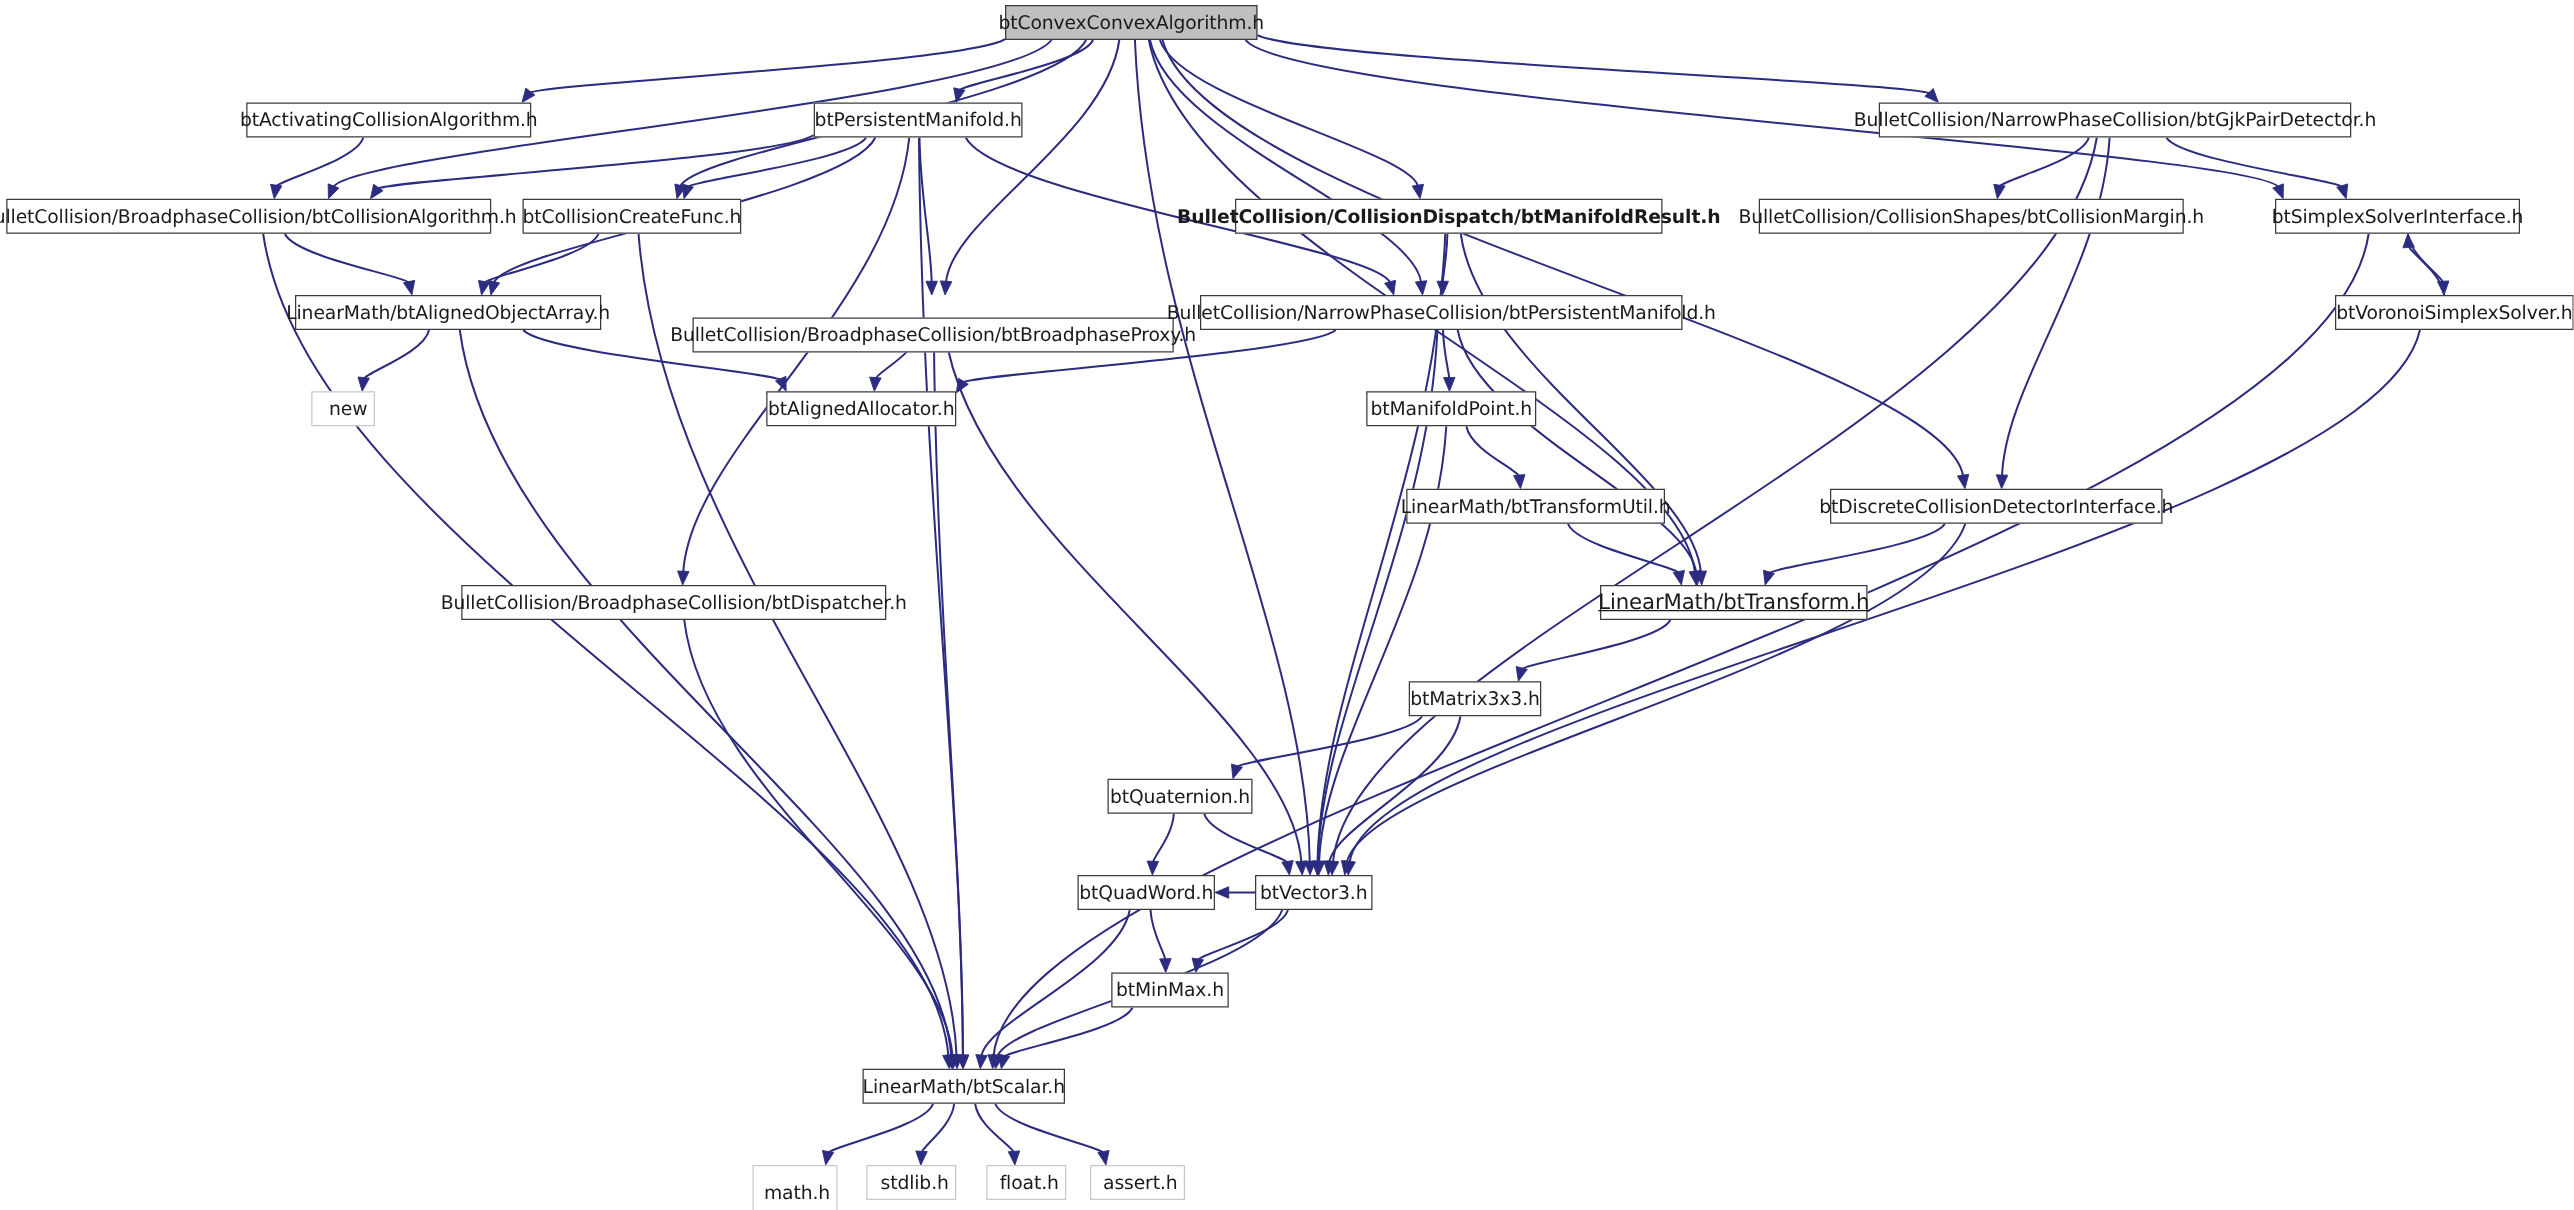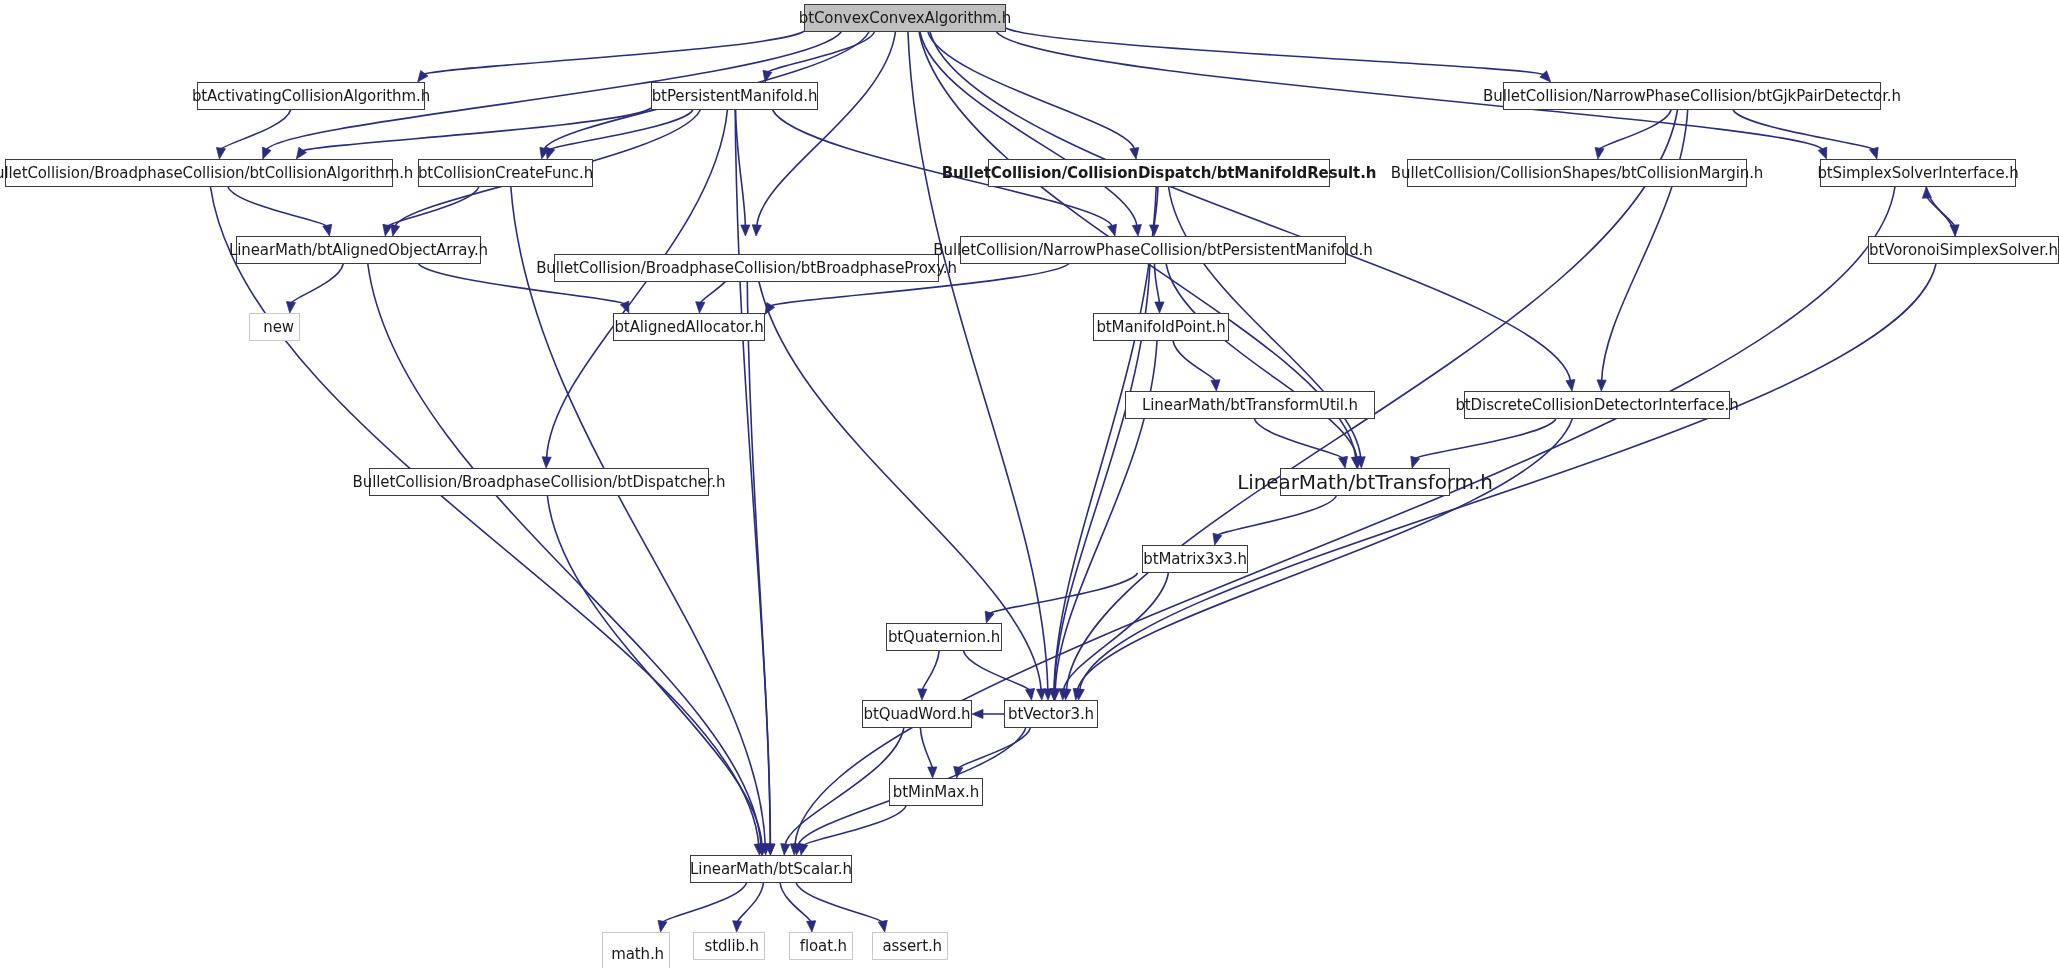--- a/index.html
+++ b/index.html
@@ -239,33 +239,33 @@
       </div>
       <div class="node-box sys" style="left: 249px; top: 313px; width: 51px; height: 28px; font-size: 15px;">
         <span class="node-label">new</span>
       </div>
       <div class="node-box" style="left: 613px; top: 313px; width: 152px; height: 28px; font-size: 15px;">
         <span class="node-label">btAlignedAllocator.h</span>
       </div>
       <div class="node-box" style="left: 1093px; top: 313px; width: 136px; height: 28px; font-size: 15px;">
         <span class="node-label">btManifoldPoint.h</span>
       </div>
-      <div class="node-box" style="left: 1125px; top: 391px; width: 250px; height: 28px; font-size: 15px;">
+      <div class="node-box" style="left: 1125px; top: 391px; width: 207px; height: 28px; font-size: 15px;">
         <span class="node-label">LinearMath/btTransformUtil.h</span>
       </div>
       <div class="node-box" style="left: 1464px; top: 391px; width: 266px; height: 28px; font-size: 15px;">
         <span class="node-label">btDiscreteCollisionDetectorInterface.h</span>
       </div>
       <div class="node-box" style="left: 369px; top: 468px; width: 340px; height: 28px; font-size: 15px;">
         <span class="node-label">BulletCollision/BroadphaseCollision/btDispatcher.h</span>
       </div>
-      <div class="node-box" style="left: 1280px; top: 468px; width: 170px; height: 28px; font-size: 20px;">
+      <div class="node-box" style="left: 1280px; top: 468px; width: 214px; height: 28px; font-size: 17px; text-decoration: underline;">
         <span class="node-label">LinearMath/btTransform.h</span>
       </div>
-      <div class="node-box" style="left: 1127px; top: 545px; width: 106px; height: 28px; font-size: 15px; margin-left: 15px;">
+      <div class="node-box" style="left: 1127px; top: 545px; width: 106px; height: 28px; font-size: 15px;">
         <span class="node-label">btMatrix3x3.h</span>
       </div>
       <div class="node-box" style="left: 886px; top: 623px; width: 116px; height: 28px; font-size: 15px;">
         <span class="node-label">btQuaternion.h</span>
       </div>
       <div class="node-box" style="left: 862px; top: 700px; width: 110px; height: 28px; font-size: 15px;">
         <span class="node-label">btQuadWord.h</span>
       </div>
       <div class="node-box" style="left: 1004px; top: 700px; width: 94px; height: 28px; font-size: 15px;">
         <span class="node-label">btVector3.h</span>

